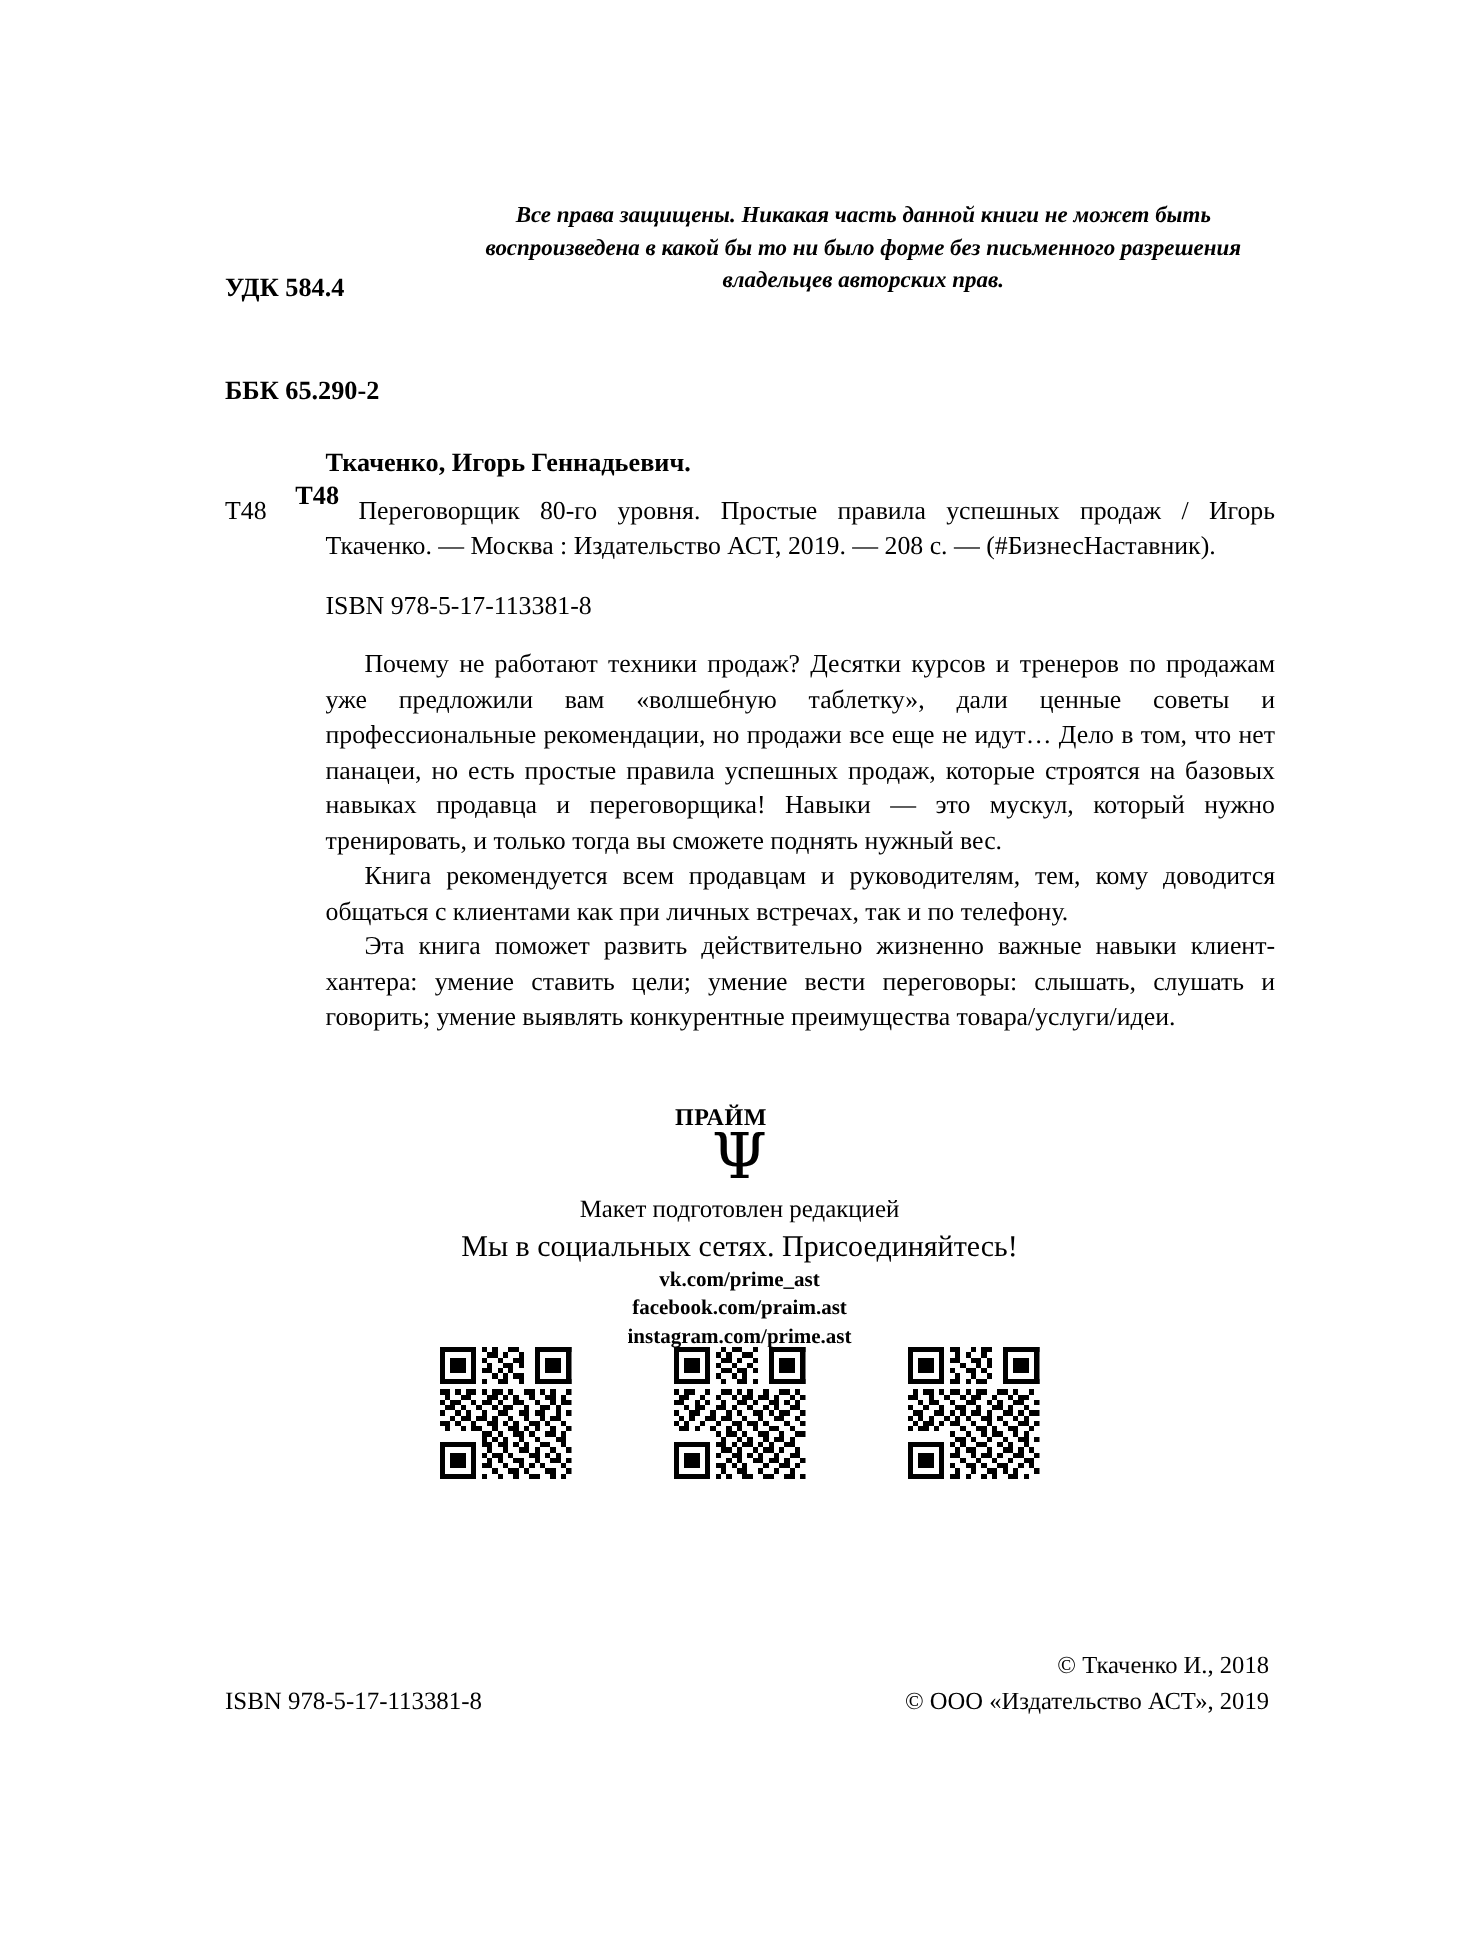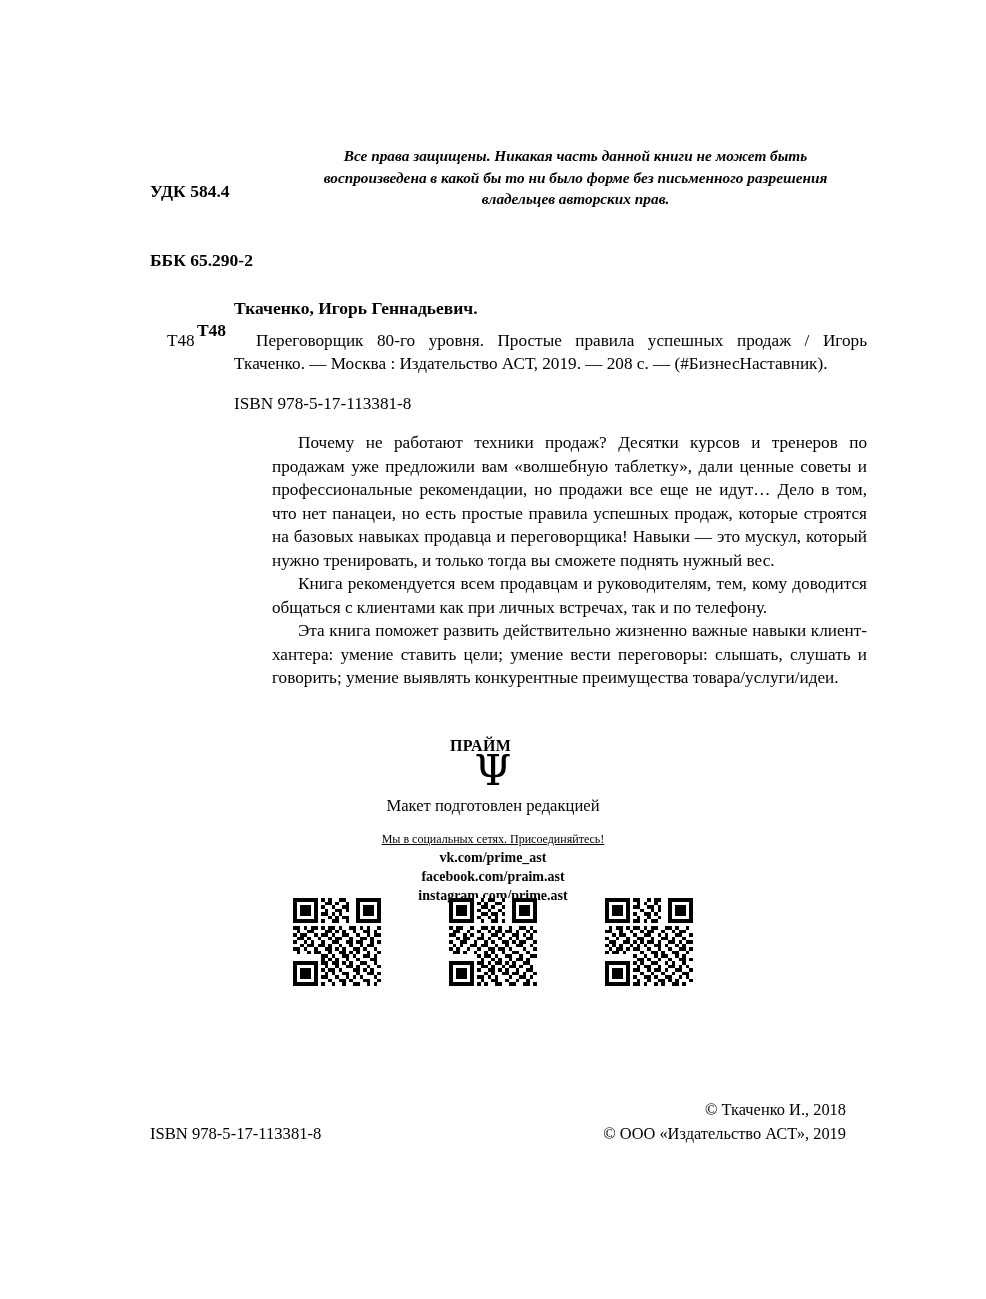--- a/index.html
+++ b/index.html
@@ -46,27 +46,26 @@
   }
   .rights {
     flex: 1;
     font-style: italic;
     font-weight: bold;
     font-size: 15.3px;
     line-height: 1.42;
     text-align: center;
     padding-left: 14px;
     padding-right: 8px;
-    margin-top: 12px;
   }
 
   
   .biblio {
     position: absolute;
-    left: 167px;
+    left: 150px;
     top: 296px;
     width: 700px;
   }
   .author {
     font-weight: bold;
     font-size: 17.5px;
     margin-left: 67px;
     line-height: 1.4;
   }
   .record {
@@ -86,21 +85,21 @@
     text-indent: 22px;
     text-align: justify;
   }
   .isbn-line {
     margin-left: 67px;
     margin-top: 19px;
     font-size: 17.2px;
   }
 
   .annotation {
-    margin-left: 105px;
+    margin-left: 67px;
     margin-top: 17px;
     font-size: 17.2px;
     line-height: 1.365;
     text-align: justify;
   }
   .annotation p {
     margin: 0;
     text-indent: 26px;
   }
 
@@ -130,23 +129,22 @@
     line-height: 0.95;
     font-family: "DejaVu Serif", serif;
     text-align: center;
     margin-top: -3px;
   }
   .social .makeup {
     font-size: 16.6px;
     margin-top: 2px;
   }
   .social .join {
-    font-size: 12px;
-    margin-top: 16px;
-    text-decoration: underline;
+    font-size: 20px;
+    margin-top: 4px;
   }
   .social .link {
     font-size: 14px;
     font-weight: bold;
     margin-top: 3px;
   }
 
   
   .qr-row {
     position: absolute;

